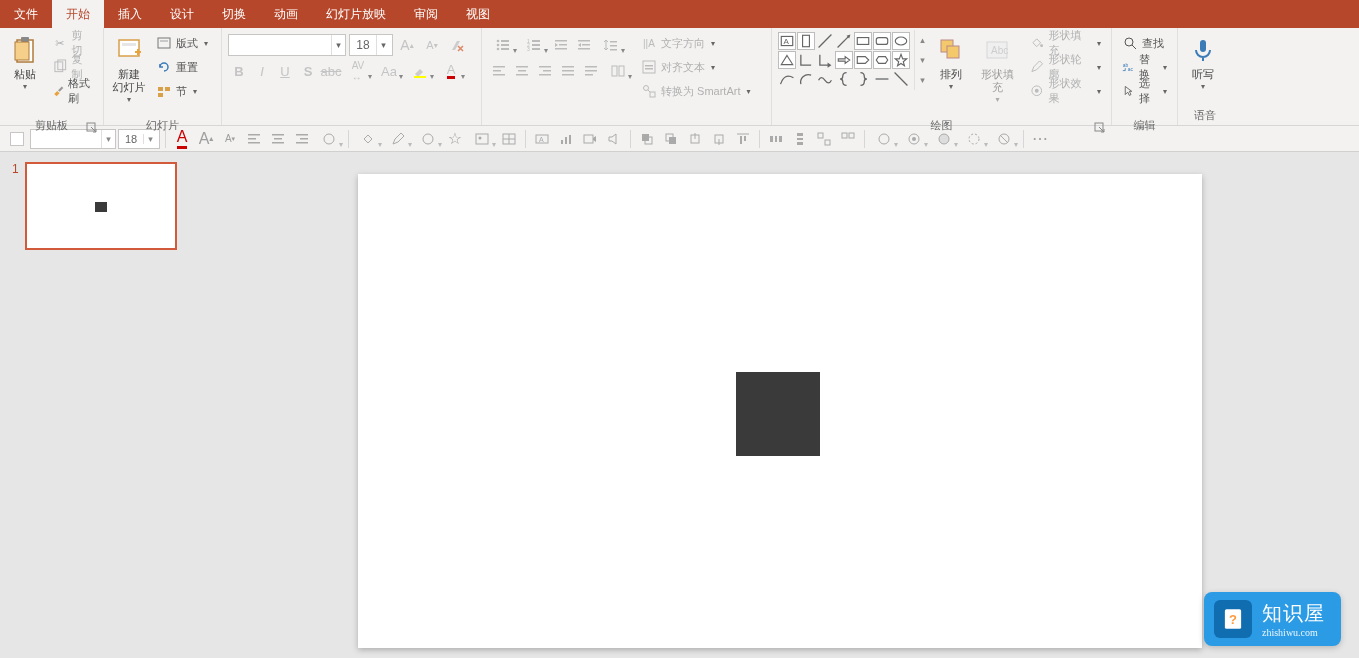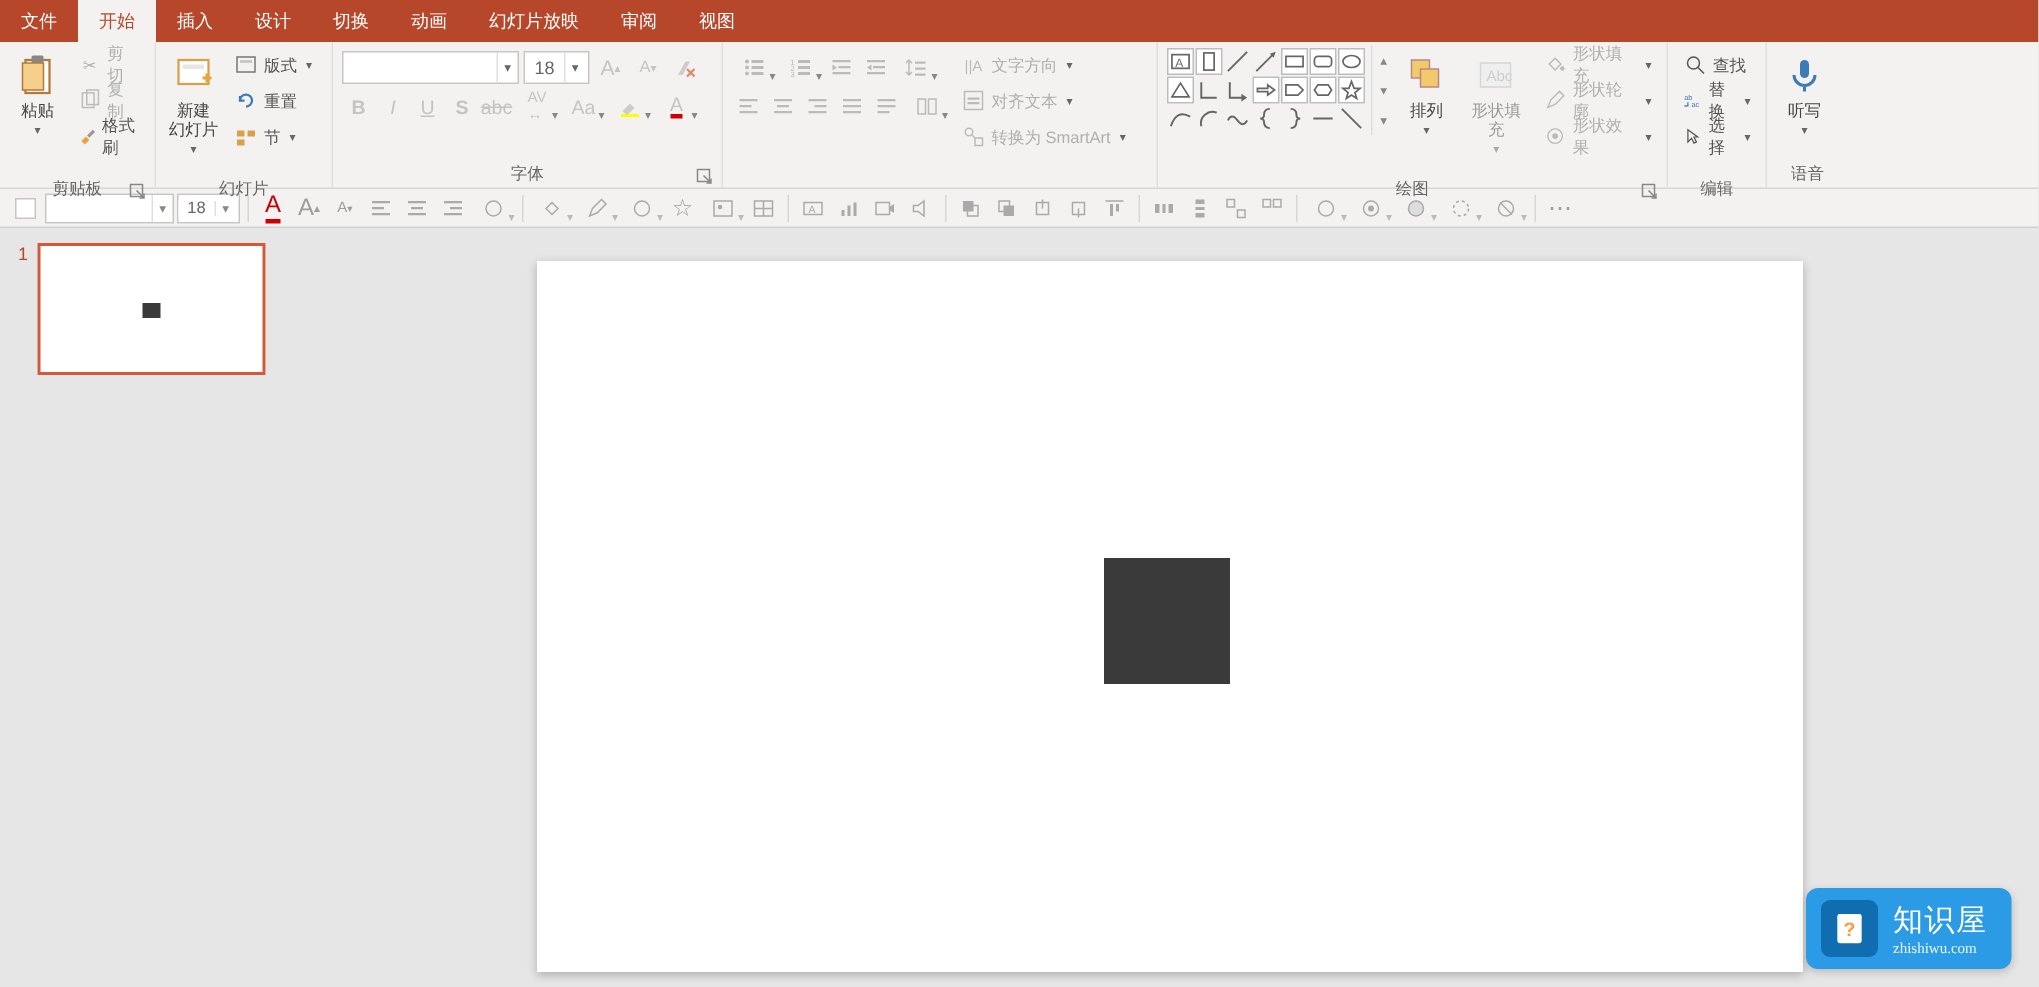--- a/index.html
+++ b/index.html
@@ -238,24 +238,20 @@
                 <path d="M3 11 L8 6 L11 9 L6 14 Z" fill="#ccc"></path>
                 <rect x="2" y="13" width="12" height="2" fill="#ff0"></rect>
               </svg>
             </span>
           <span class="ibtn disabled wdd">
               <span style="border-bottom:3px solid #c00;display:inline-block;line-height:12px">A</span>
             </span>
         </div>
       </div>
     </div>
-    <div class="group-label"><span>字体</span><span class="launcher"><svg viewBox="0 0 12 12">
-            <rect x="1" y="1" width="8" height="8" fill="none" stroke="#888"></rect>
-            <path d="M5 5 L10 10 M10 7 L10 10 L7 10" fill="none" stroke="#888"></path>
-          </svg></span></div>
   </div>
 
   <div class="group" style="width:290px">
     <div class="group-body">
       <div class="col" style="gap:4px;padding-top:4px">
         <div class="row" style="gap:1px">
           <span class="ibtn disabled wdd">
               <svg viewBox="0 0 16 16">
                 <circle cx="3" cy="4" r="1.3" fill="#bbb"></circle>
                 <rect x="6" y="3" width="8" height="2" fill="#bbb"></rect>

